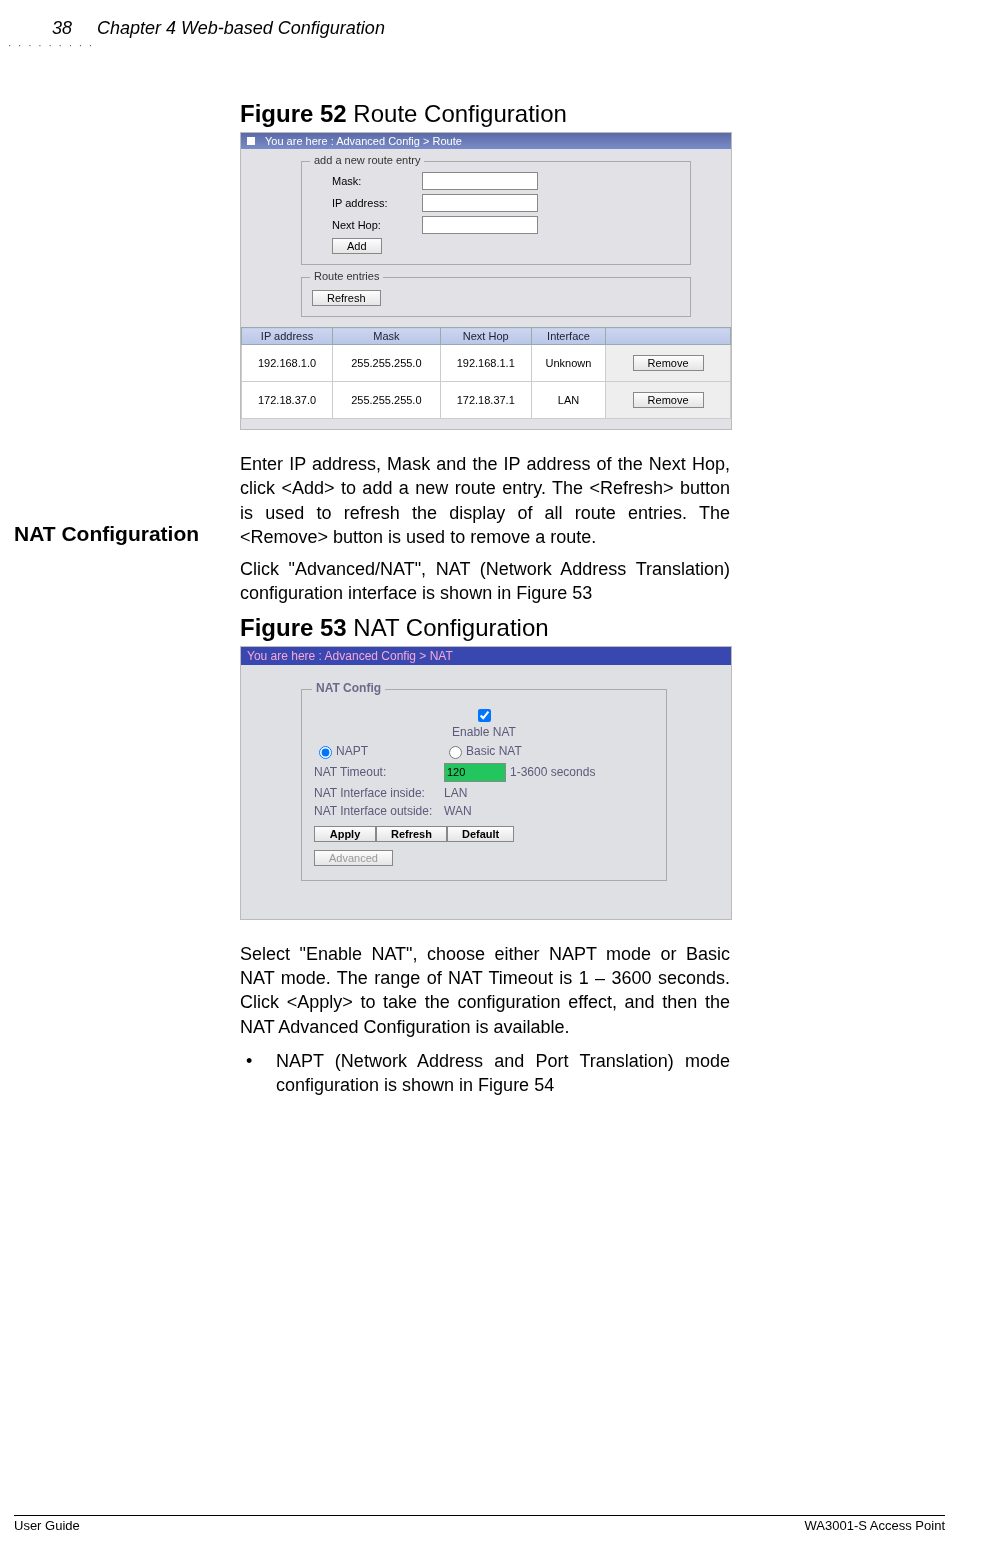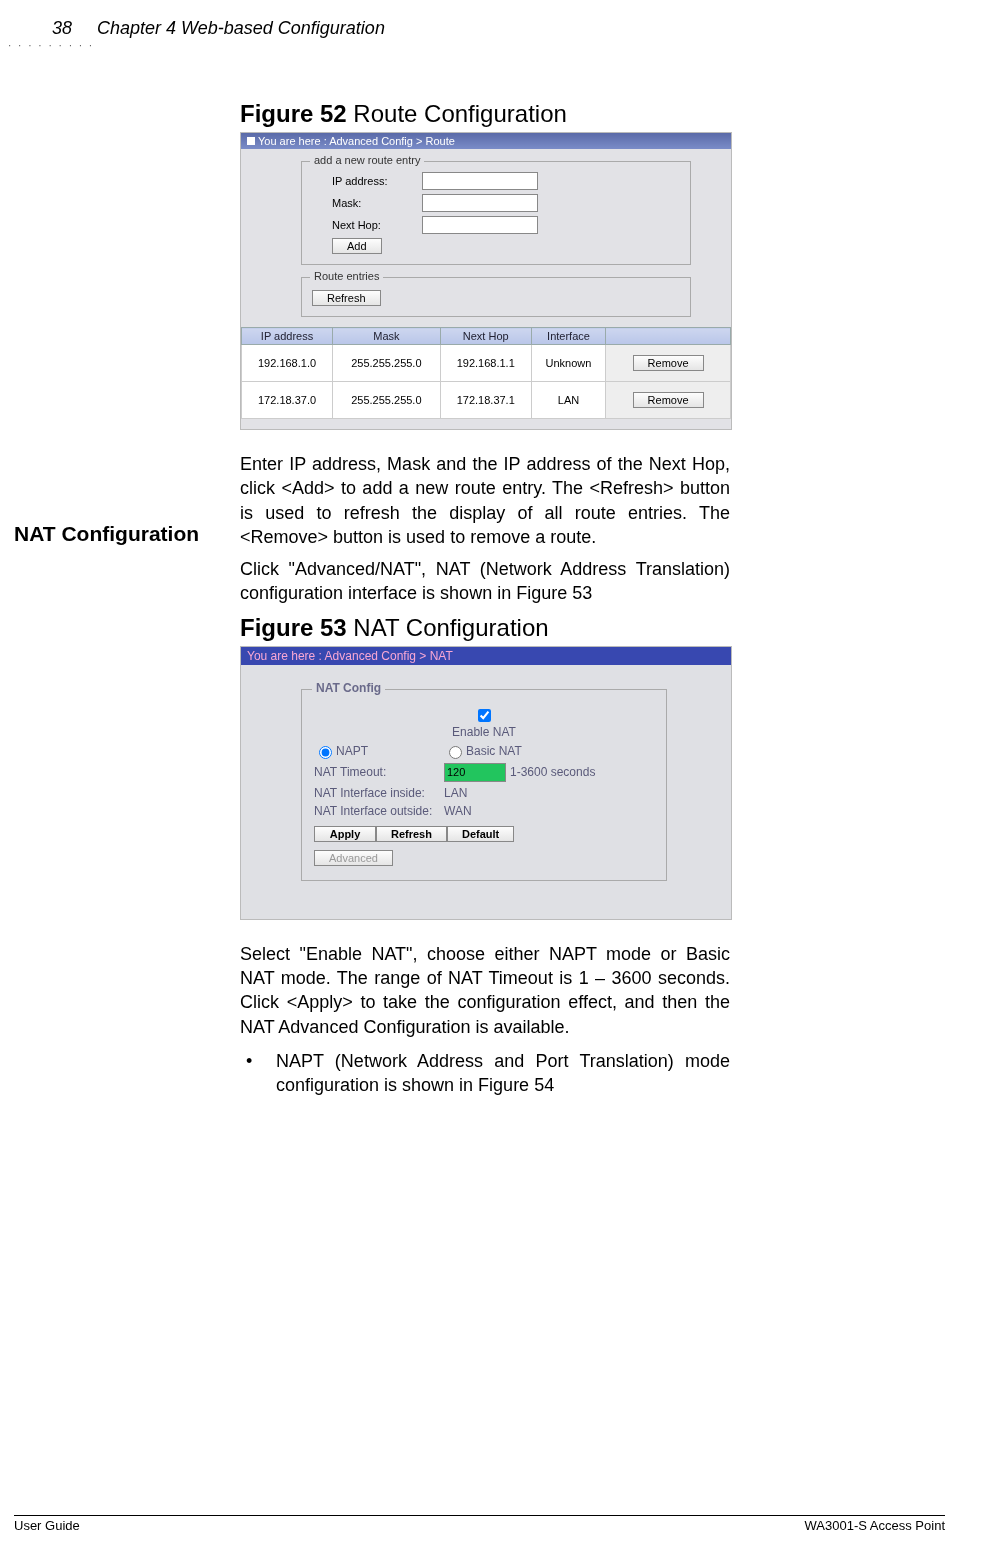--- a/index.html
+++ b/index.html
@@ -49,21 +49,21 @@
     font-size: 11px;
     font-family: Tahoma, sans-serif;
   }
   .breadcrumb {
     background: linear-gradient(#5a6aa8, #7a8cc8);
     color: #fff;
     padding: 2px 6px;
     font-size: 11px;
     display: flex;
     align-items: center;
-    gap: 1px;
+    gap: 8px;
   }
   .breadcrumb .sq {
     display: inline-block;
     width: 8px; height: 8px;
     background: #fff;
     margin-right: 2px;
   }
   .fieldset {
     margin: 12px 40px 10px 60px;
     border: 1px solid #aaa;
@@ -231,25 +231,25 @@
 
   <div class="fig52">
     <div class="breadcrumb">
       <span class="sq"></span>
       <span>You are here : Advanced Config &gt; Route</span>
     </div>
 
     <div class="fieldset">
       <span class="legend">add a new route entry</span>
       <div class="frm-row">
+        <label>Mask:</label>
+        <input type="text" style="">
+      </div>
+      <div class="frm-row">
         <label>IP address:</label>
-        <input type="text" style="">
-      </div>
-      <div class="frm-row">
-        <label>Mask:</label>
         <input type="text" style="">
       </div>
       <div class="frm-row">
         <label>Next Hop:</label>
         <input type="text" style="">
       </div>
       <div style="margin:4px 0 0 20px;">
         <button class="btn">Add</button>
       </div>
     </div>

